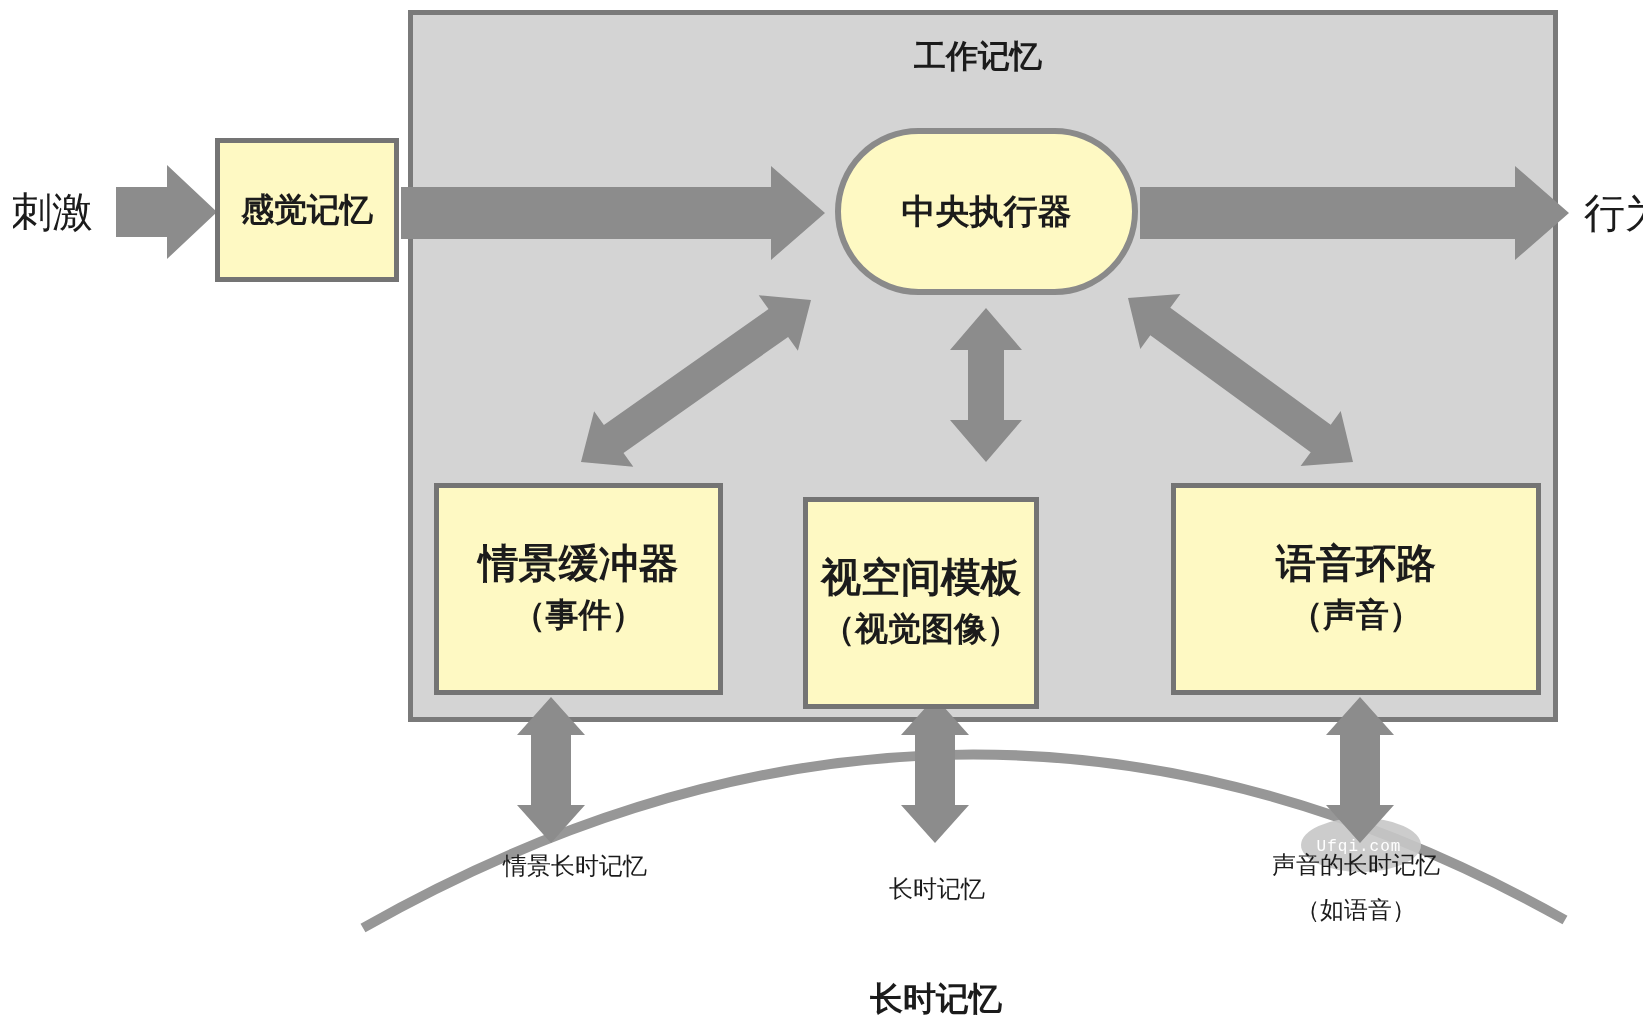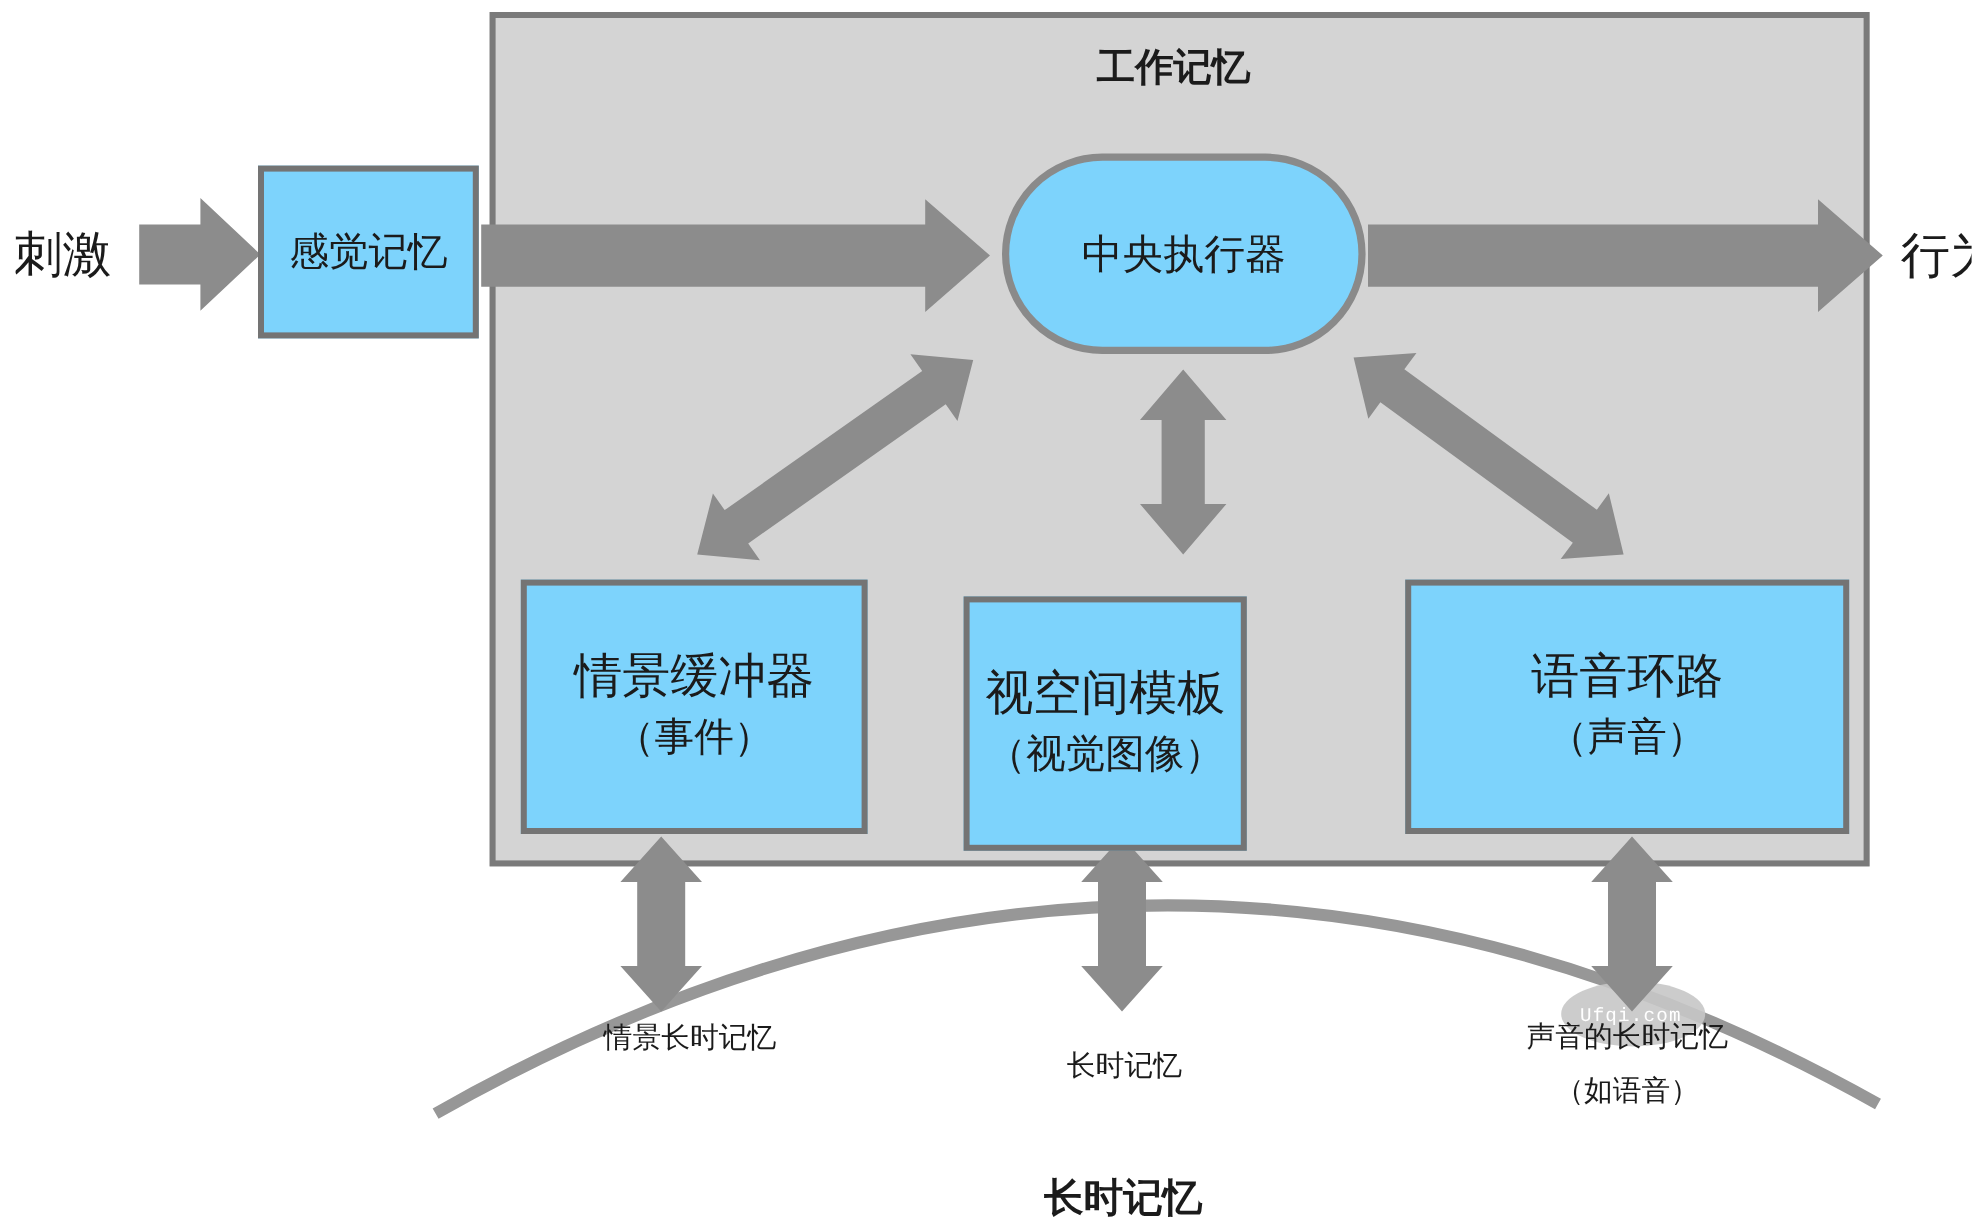--- a/index.html
+++ b/index.html
@@ -11,23 +11,23 @@
     --watermark-fill:#c6c6c6;
     --loop-dark:#0d0d0d;
     --loop-light:#8f8f8f;
   }
   html,body{margin:0;padding:0;background:#ffffff;}
   #canvas{position:relative;width:1643px;height:1023px;background:#ffffff;overflow:hidden;
           font-family:"Liberation Serif", serif;color:var(--ink);margin-left:13px;}
   #shapes{position:absolute;left:0;top:0;z-index:2;}
   .wm-box{position:absolute;left:395px;top:10px;width:1150px;height:712px;box-sizing:border-box;
           background:var(--wm-fill);border:5px solid var(--border-gray);z-index:1;}
-  .node{position:absolute;box-sizing:border-box;background:#7dd3fc;border:5px solid #747474;
+  .node{position:absolute;box-sizing:border-box;background:#fef9c3;border:5px solid #747474;
         display:flex;flex-direction:column;align-items:center;justify-content:center;z-index:3;
-        text-align:center;}
+        text-align:center;font-weight:bold;}
   .node .l1{font-size:40px;line-height:52px;white-space:nowrap;}
   .node .l2{font-size:33px;line-height:50px;white-space:nowrap;}
   .sensory{left:202px;top:138px;width:184px;height:144px;font-size:33px;}
   .stadium{left:822px;top:128px;width:303px;height:167px;border:6px solid #8a8a8a;border-radius:84px;
            font-size:34px;}
   .box1{left:421px;top:483px;width:289px;height:212px;}
   .box2{left:790px;top:497px;width:236px;height:212px;}
   .box3{left:1158px;top:483px;width:370px;height:212px;}
   .lbl{position:absolute;transform:translate(-50%,-50%);white-space:nowrap;z-index:3;text-align:center;}
   .serif-lbl{font-size:41px;}

